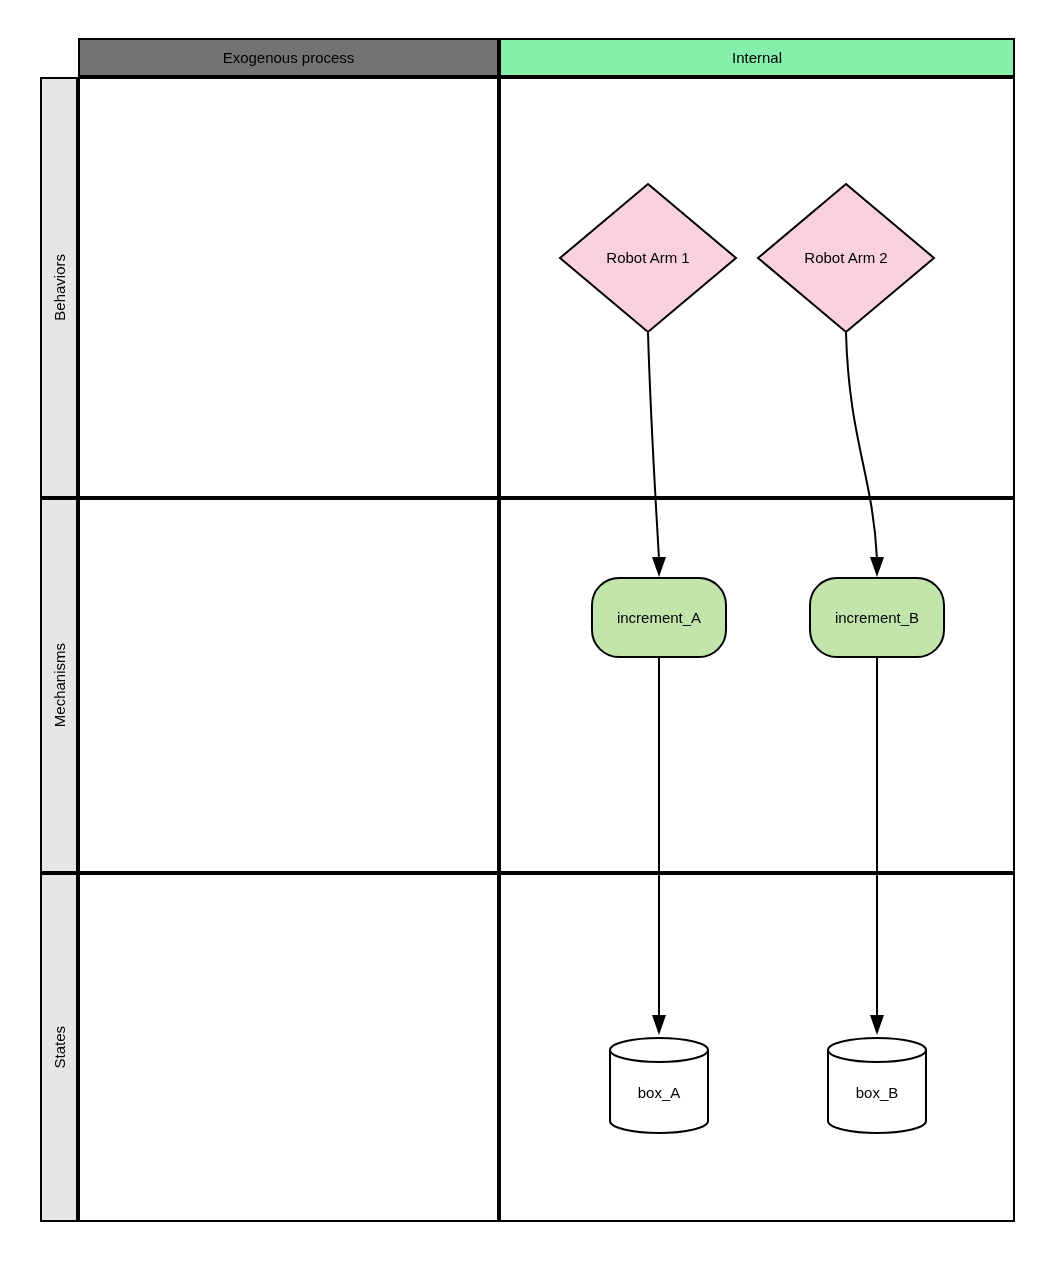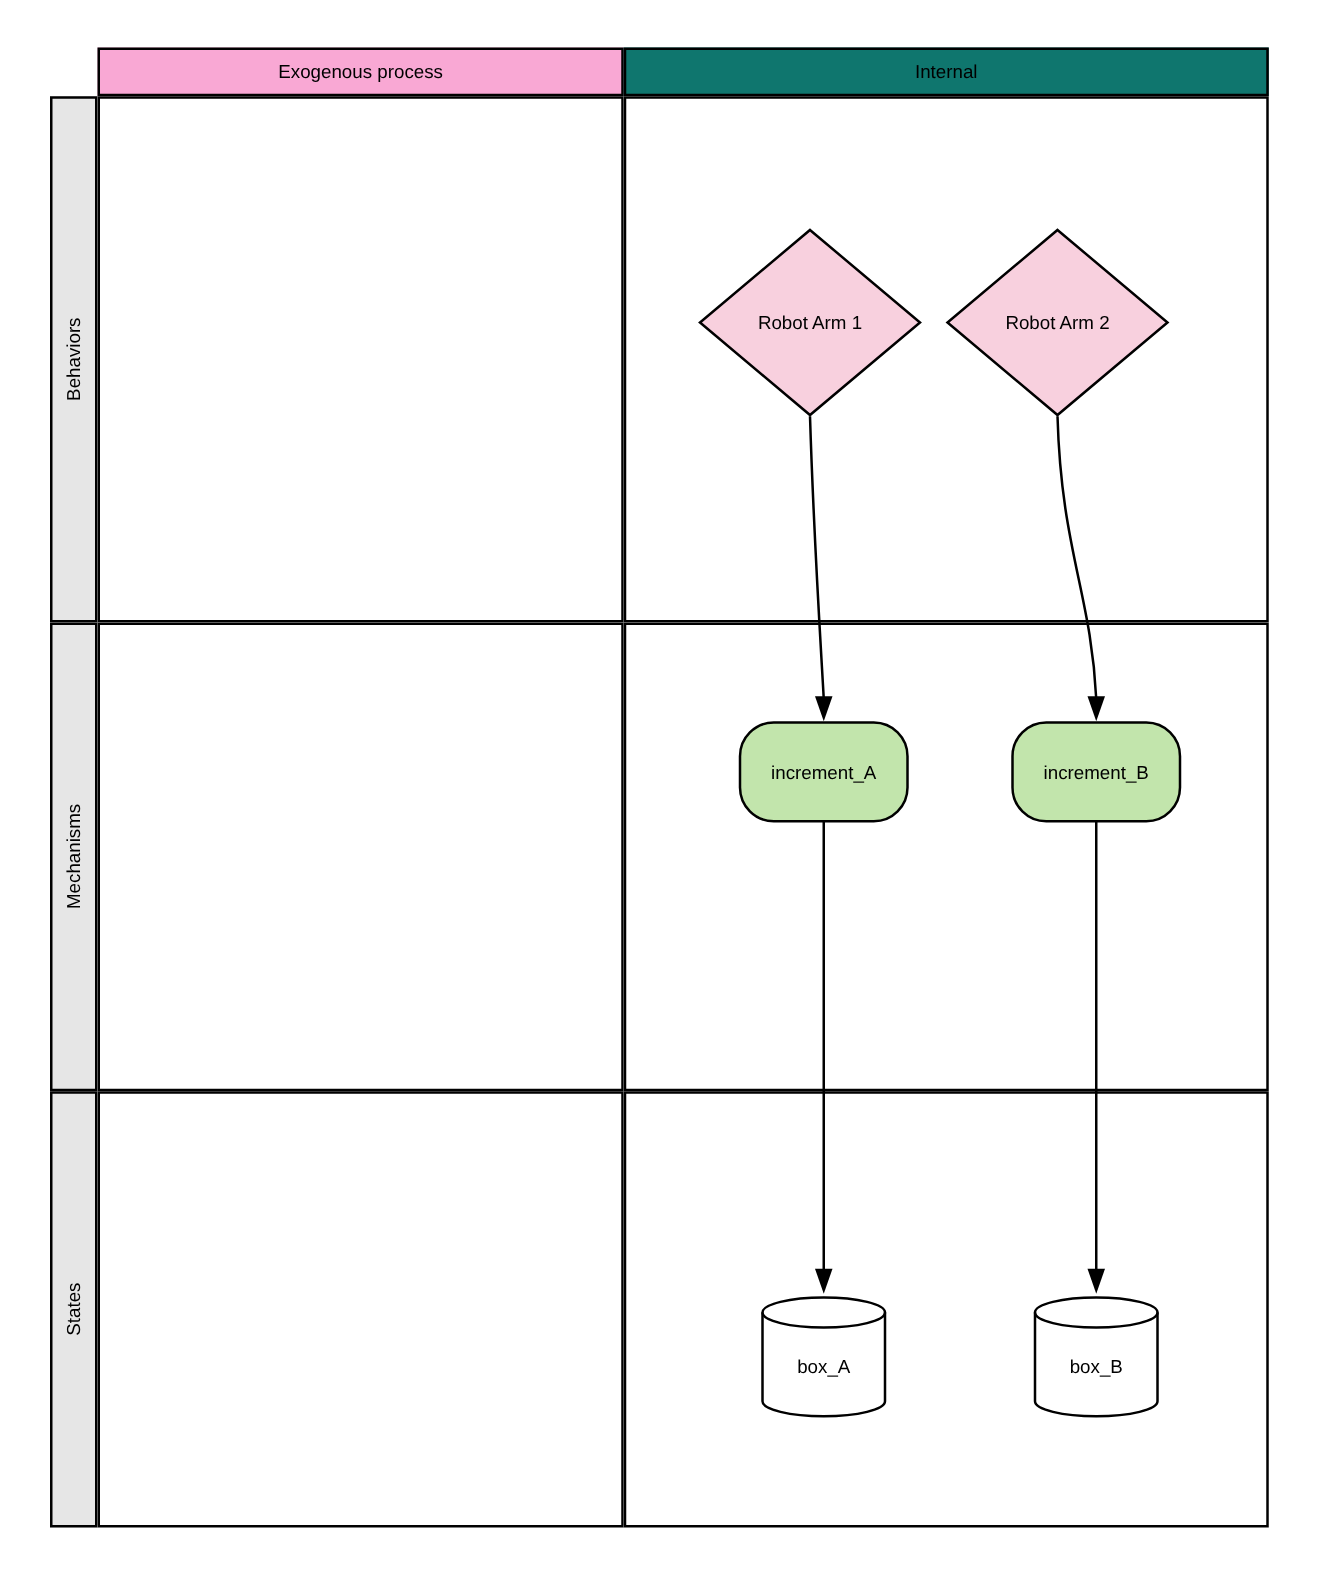--- a/index.html
+++ b/index.html
@@ -4,22 +4,22 @@
 <style>
   html, body { margin: 0; padding: 0; background: #ffffff; }
   body { width: 1057px; height: 1263px; position: relative; overflow: hidden;
          font-family: "Liberation Sans", sans-serif; color: #000; }
   .abs { position: absolute; box-sizing: border-box; }
 
   
   .cell { border: 2px solid #000; background: #ffffff; }
   .hdr  { display: flex; align-items: center; justify-content: center;
           font-size: 15px; }
-  .hdr-exo { background: #f9a8d4; }
-  .hdr-int { background: #0f766e; }
+  .hdr-exo { background: #737373; }
+  .hdr-int { background: #86efac; }
   .rowlabel { background: #E6E6E6; display: flex; align-items: center;
               justify-content: center; }
   .vlabel { writing-mode: vertical-rl; transform: rotate(180deg);
             font-size: 15px; white-space: nowrap; }
 
   
   #shape-layer { position: absolute; left: 0; top: 0; width: 1057px; height: 1263px; }
   #shape-layer text { font-family: "Liberation Sans", sans-serif; font-size: 15px; }
 </style>
 </head>

